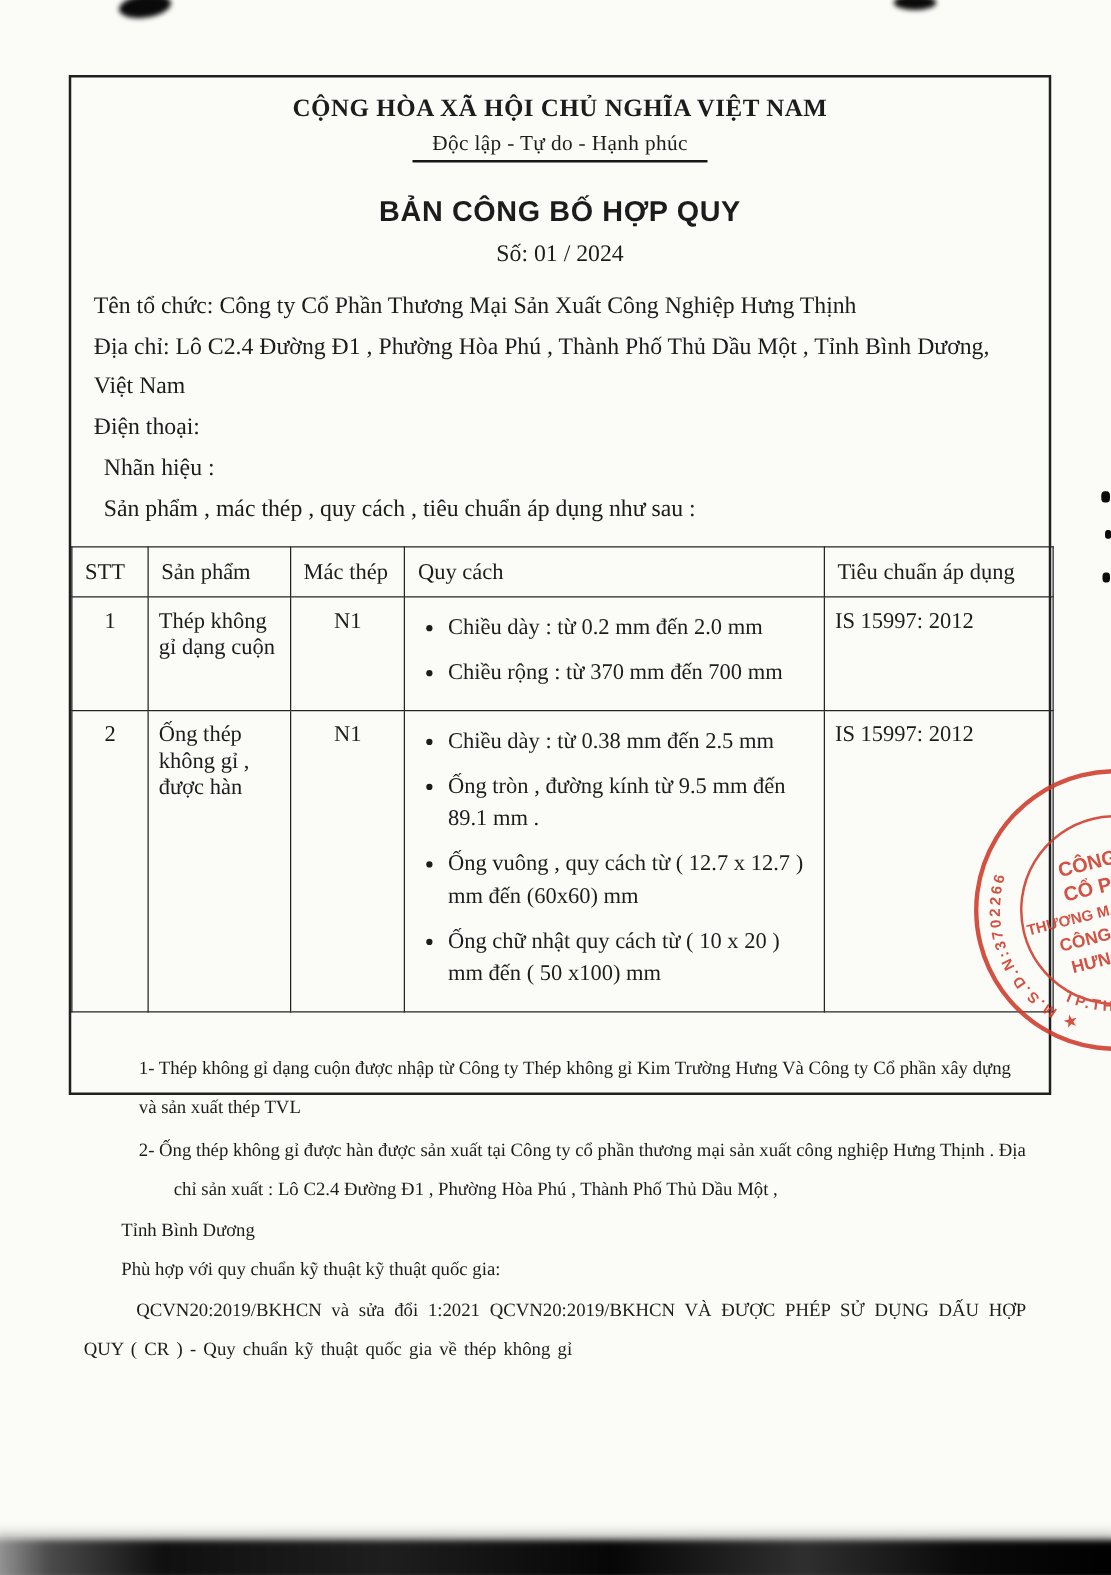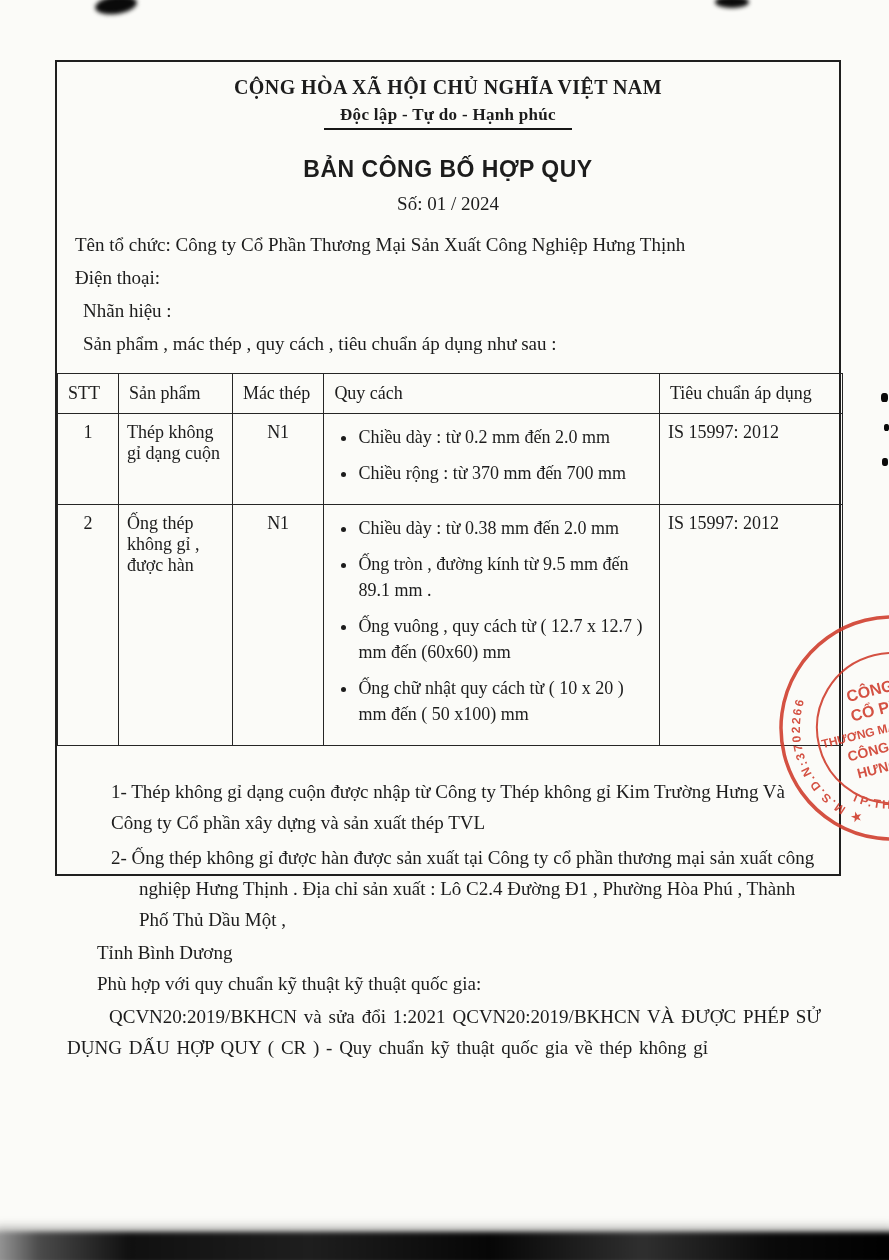--- a/index.html
+++ b/index.html
@@ -12,21 +12,21 @@
   .frame{
     position:absolute;left:55px;top:60px;width:786px;height:816px;
     border:2px solid #1f1f1f;box-sizing:border-box;
     padding:14px 18px 0;
   }
   .nat-title{
     text-align:center;font-weight:bold;font-size:20px;letter-spacing:.4px;
   }
   .motto-wrap{text-align:center;margin-top:6px;}
   .motto{
-    display:inline-block;font-weight:bold;font-size:17px;
+    display:inline-block;font-weight:normal;font-size:17px;
     padding:0 16px 3px;border-bottom:2px solid #161616;letter-spacing:.3px;
   }
   .doc-title{
     margin:26px 0 0;text-align:center;font-weight:bold;font-size:23px;
     font-family:"Liberation Sans", sans-serif;letter-spacing:.5px;
   }
   .doc-number{text-align:center;font-size:19px;margin-top:10px;}
   .para{font-size:19px;line-height:31px;margin:0 0 2px;}
   .para.first{margin-top:14px;}
   .para.indent{padding-left:8px;}
@@ -40,21 +40,21 @@
     padding:8px 8px;font-weight:normal;text-align:left;
   }
   .spec-table th{vertical-align:middle;padding:9px 10px;margin-top:44px;}
   .col-stt{width:60px;} .col-sp{width:112px;} .col-mt{width:90px;}
   .col-qc{width:330px;} .col-tc{width:180px;}
   .cell-stt{text-align:center !important;}
   .cell-mt{text-align:center !important;margin-left:34px;}
   .cell-sp{text-align:justify;}
   .spec-list{margin:2px 0 0;padding-left:26px;}
   .spec-list li{line-height:26px;margin-bottom:10px;}
-  .notes{margin-top:30px;font-size:19px;line-height:31px;}
+  .notes{margin-top:30px;font-size:15px;line-height:31px;}
   .note-1{padding-left:36px;margin:0 0 4px;}
   .note-2{padding-left:64px;text-indent:-28px;margin:0 0 2px;}
   .province{padding-left:22px;margin:0;}
   .conformity{padding-left:22px;margin:0;}
   .regulation{
     margin:2px 0 0 -8px;text-align:justify;text-indent:42px;
     word-spacing:2px;
   }
   
   .stamp{
@@ -84,20 +84,21 @@
 
     <div class="nat-title">CỘNG HÒA XÃ HỘI CHỦ NGHĨA VIỆT NAM</div>
     <div class="motto-wrap">
       <span class="motto">Độc lập - Tự do - Hạnh phúc</span>
     </div>
 
     <h1 class="doc-title">BẢN CÔNG BỐ HỢP QUY</h1>
     <div class="doc-number">Số: 01 / 2024</div>
 
     <p class="para first">Tên tổ chức: Công ty Cổ Phần Thương Mại Sản Xuất Công Nghiệp Hưng Thịnh</p>
+    <p class="para">Địa chỉ: Lô C2.4 Đường Đ1 , Phường Hòa Phú , Thành Phố Thủ Dầu Một , Tỉnh Bình Dương, Việt Nam</p>
     <p class="para">Điện thoại:</p>
     <p class="para indent">Nhãn hiệu :</p>
     <p class="para indent">Sản phẩm , mác thép , quy cách , tiêu chuẩn áp dụng như sau :</p>
 
     <table class="spec-table">
       <colgroup>
         <col class="col-stt">
           <col class="col-sp">
           <col class="col-mt">
           <col class="col-qc">
@@ -124,21 +125,21 @@
             </ul>
           </td>
           <td>IS 15997: 2012</td>
         </tr>
         <tr>
           <td class="cell-stt">2</td>
           <td class="cell-sp">Ống thép không gỉ , được hàn</td>
           <td class="cell-mt">N1</td>
           <td>
             <ul class="spec-list">
-              <li>Chiều dày : từ 0.38 mm đến 2.0 mm</li>
+              <li>Chiều dày : từ 0.38 mm đến 2.5 mm</li>
               <li>Ống tròn , đường kính từ 9.5 mm đến 89.1 mm .</li>
               <li>Ống vuông , quy cách từ ( 12.7 x 12.7 ) mm đến (60x60) mm</li>
               <li>Ống chữ nhật quy cách từ ( 10 x 20 ) mm đến ( 50 x100) mm</li>
             </ul>
           </td>
           <td>IS 15997: 2012</td>
         </tr>
       </tbody>
     </table>
 

